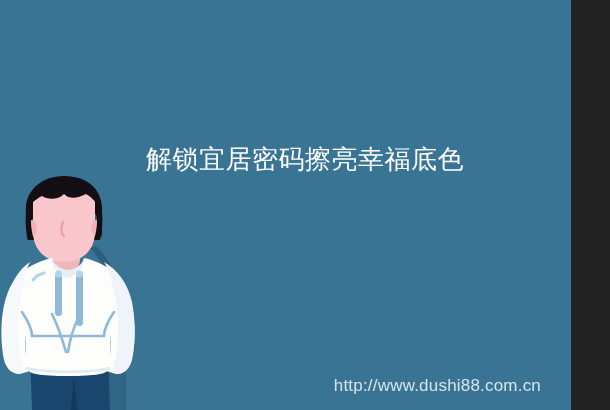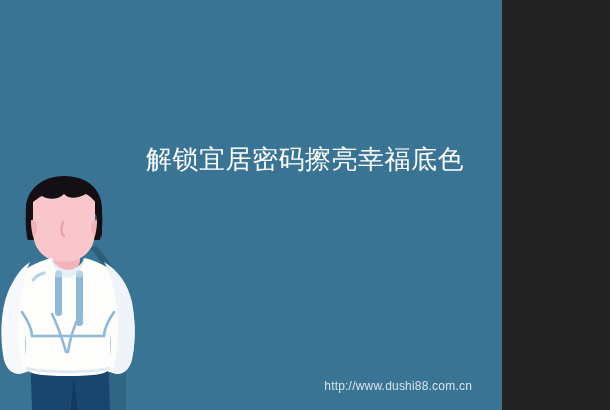--- a/index.html
+++ b/index.html
@@ -3,21 +3,21 @@
 <meta charset="utf-8">
 <title>解锁宜居密码擦亮幸福底色</title>
 <style>
   html, body {
     margin: 0;
     padding: 0;
     background: #222;
   }
   #canvas {
     position: relative;
-    width: 502px;
+    width: 571px;
     height: 410px;
     overflow: hidden;
     background: #3a7494;
     font-family: "Liberation Sans", "DejaVu Sans", sans-serif;
     -webkit-font-smoothing: antialiased;
   }
 
   
   #headline {
     position: absolute;
@@ -33,21 +33,21 @@
     white-space: nowrap;
     font-family: "DejaVu Sans", "Liberation Sans", sans-serif;
   }
 
   
   #watermark {
     position: absolute;
     right: 30px;
     bottom: 16px;
     color: rgba(255,255,255,0.80);
-    font-size: 12px;
+    font-size: 17px;
     line-height: 16px;
     letter-spacing: 0.2px;
     white-space: nowrap;
     font-family: "Liberation Sans", "DejaVu Sans", sans-serif;
   }
 
   
   #figure {
     position: absolute;
     left: 0px;

